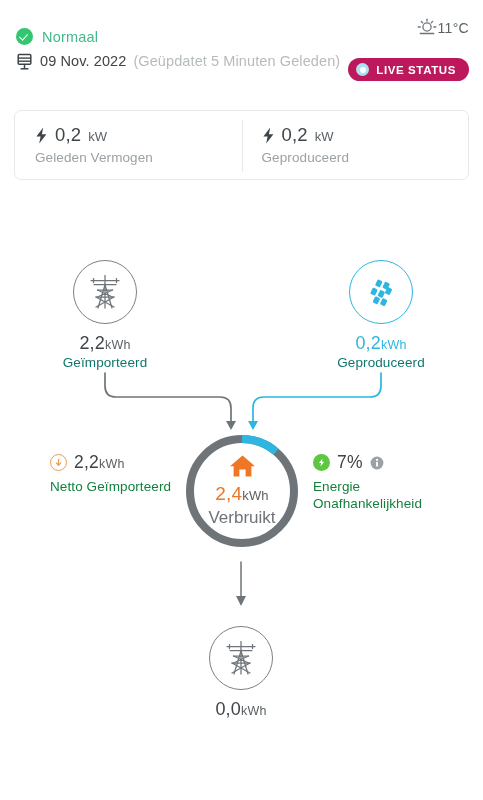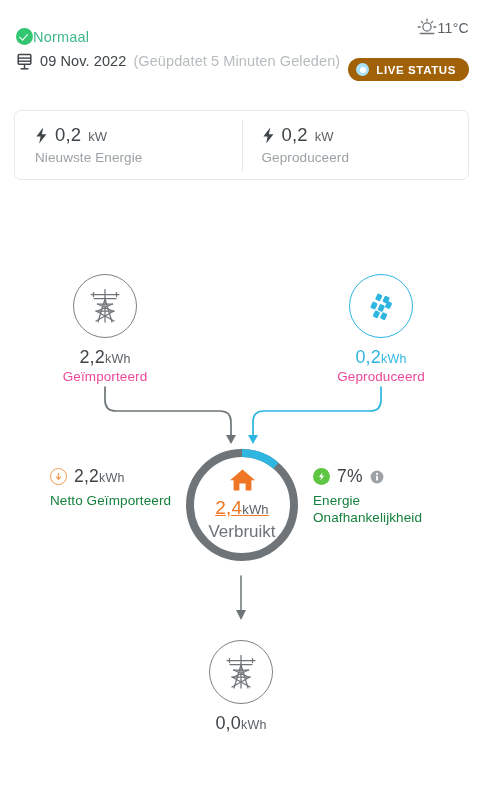--- a/index.html
+++ b/index.html
@@ -10,21 +10,21 @@
     color: #5b6165;
     overflow: hidden;
   }
   .app { position: relative; width: 483px; height: 800px; }
 
   
   .header { position: absolute; top: 0; left: 0; width: 483px; height: 96px; }
 
   .status-line {
     position: absolute; left: 16px; top: 28px;
-    display: flex; align-items: center; 
+    display: flex; align-items: center; gap: 9px;
   }
   .check-icon {
     width: 17px; height: 17px; border-radius: 50%;
     background: #32c671; position: relative; flex: none;
   }
   .check-icon::after {
     content: ""; position: absolute; left: 4.5px; top: 4px;
     width: 4px; height: 7px;
     border: solid #fff; border-width: 0 1.8px 1.8px 0;
     transform: rotate(42deg);
@@ -42,21 +42,21 @@
   .weather {
     position: absolute; right: 14px; top: 17px;
     display: flex; align-items: center; 
   }
   .sun-icon { width: 22px; height: 22px; flex: none; }
   .temp { font-size: 14px; color: #5b6165; letter-spacing: .3px; }
 
   .live-badge {
     position: absolute; right: 14px; top: 58px;
     height: 23px; padding: 0 13px 0 8px;
-    background: #a16207; border-radius: 12px;
+    background: #be185d; border-radius: 12px;
     display: flex; align-items: center; gap: 7px;
   }
   .live-dot {
     width: 13px; height: 13px; border-radius: 50%;
     background: #a8e2f4; display: flex; align-items: center; justify-content: center;
     flex: none;
   }
   .live-dot::after { content: ""; width: 6px; height: 6px; border-radius: 50%; background: #fff; }
   .live-text { font-size: 11.5px; font-weight: bold; color: #ffffff; letter-spacing: .6px; }
 
@@ -72,51 +72,51 @@
     content: ""; position: absolute; left: 0; top: 9px;
     width: 1px; height: 52px; background: #e6e9eb;
   }
   .stat-top { display: flex; align-items: baseline; gap: 7px; }
   .bolt { width: 13px; height: 17px; align-self: center; flex: none; }
   .stat-val { font-size: 18.5px; color: #3e4447; letter-spacing: .2px; }
   .stat-unit { font-size: 13px; color: #5b6165; }
   .stat-label { font-size: 13.5px; color: #9ba1a5; margin-top: 4px; letter-spacing: .1px; }
 
   
-  .flow { position: absolute; left: 0; top: 204px; width: 421px; height: 540px; }
+  .flow { position: absolute; left: 0; top: 190px; width: 421px; height: 540px; }
   .flow-svg { position: absolute; left: 0; top: 0; }
 
   .node { position: absolute; text-align: center; }
   .node-circle {
     width: 64px; height: 64px; border-radius: 50%;
     border: 1.6px solid #7b8184; margin: 0 auto;
     display: flex; align-items: center; justify-content: center;
   }
   .node-circle.solar { border-color: #2fb6e0; }
   .node-val { margin-top: 9px; font-size: 18px; color: #3e4447; letter-spacing: .2px; }
   .node-val .u { font-size: 12.5px; color: #5b6165; }
   .node-val.cyan { color: #2fb6e0; }
   .node-val.cyan .u { color: #2fb6e0; }
-  .node-cap { font-size: 13.5px; color: #ec4899; margin-top: 1px; letter-spacing: .1px; }
+  .node-cap { font-size: 13.5px; color: #0f766e; margin-top: 1px; letter-spacing: .1px; }
 
   
   #node-import { left: 43px; top: 70px; width: 124px; }
   
   #node-solar  { left: 319px; top: 70px; width: 124px; }
   
   #node-export { left: 181px; top: 436px; width: 120px; }
 
   
   .hub { position: absolute; left: 183px; top: 242px; width: 118px; height: 118px; }
   .hub-inner {
     position: absolute; inset: 0;
     display: flex; flex-direction: column; align-items: center; justify-content: center;
   }
   .house-icon { width: 27px; height: 24px; }
-  .hub-val { font-size: 19px; color: #ef7624; margin-top: 5px; letter-spacing: .2px; text-decoration: underline; }
+  .hub-val { font-size: 19px; color: #ef7624; margin-top: 5px; letter-spacing: .2px; }
   .hub-val .u { font-size: 13px; color: #5b6165; }
   .hub-cap { font-size: 17px; color: #6e7478; margin-top: 3px; }
 
   
   .side { position: absolute; }
   #side-net   { left: 50px;  top: 262px; width: 130px; }
   #side-indep { left: 313px; top: 262px; width: 150px; }
   .side-top { display: flex; align-items: center; gap: 7px; }
   .badge-circle {
     width: 17px; height: 17px; border-radius: 50%; flex: none;
@@ -183,21 +183,21 @@
     <div class="stat">
       <div class="stat-top">
         <span class="bolt">
           <svg viewBox="0 0 13 17" width="13" height="17">
             <path d="M8.2 0.6 L1.4 9.4 L5.6 9.4 L4.2 16.4 L11.4 7.2 L6.9 7.2 Z" fill="#3e4447"></path>
           </svg>
         </span>
         <span class="stat-val">0,2</span>
         <span class="stat-unit">kW</span>
       </div>
-      <div class="stat-label">Nieuwste Energie</div>
+      <div class="stat-label">Geleden Vermogen</div>
     </div>
 
     <div class="stat">
       <div class="stat-top">
         <span class="bolt">
           <svg viewBox="0 0 13 17" width="13" height="17">
             <path d="M8.2 0.6 L1.4 9.4 L5.6 9.4 L4.2 16.4 L11.4 7.2 L6.9 7.2 Z" fill="#3e4447"></path>
           </svg>
         </span>
         <span class="stat-val">0,2</span>

